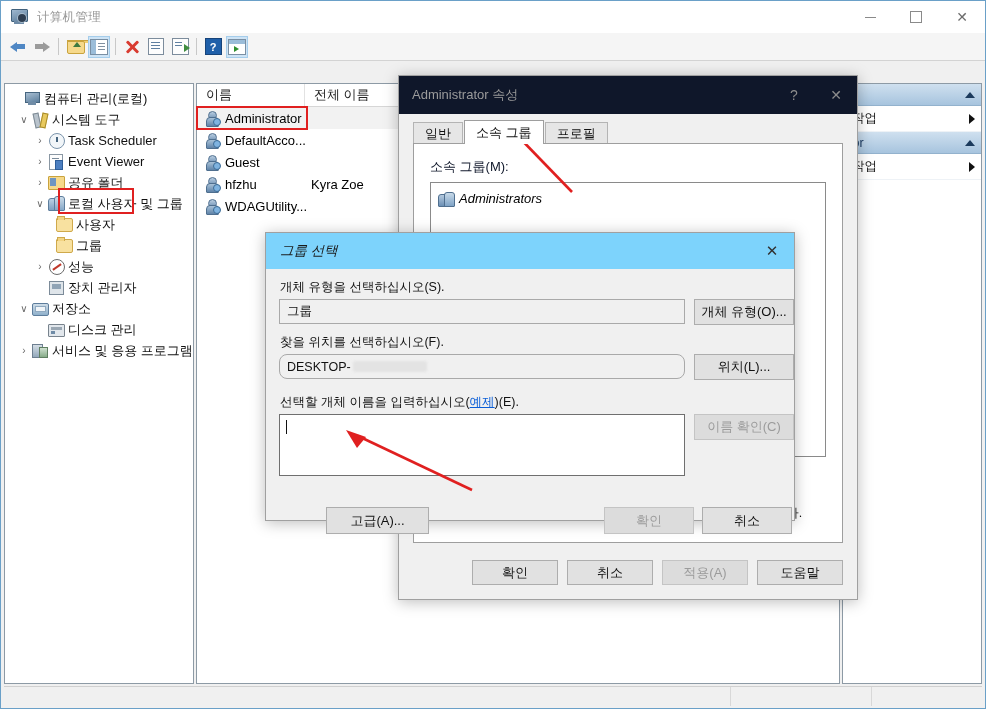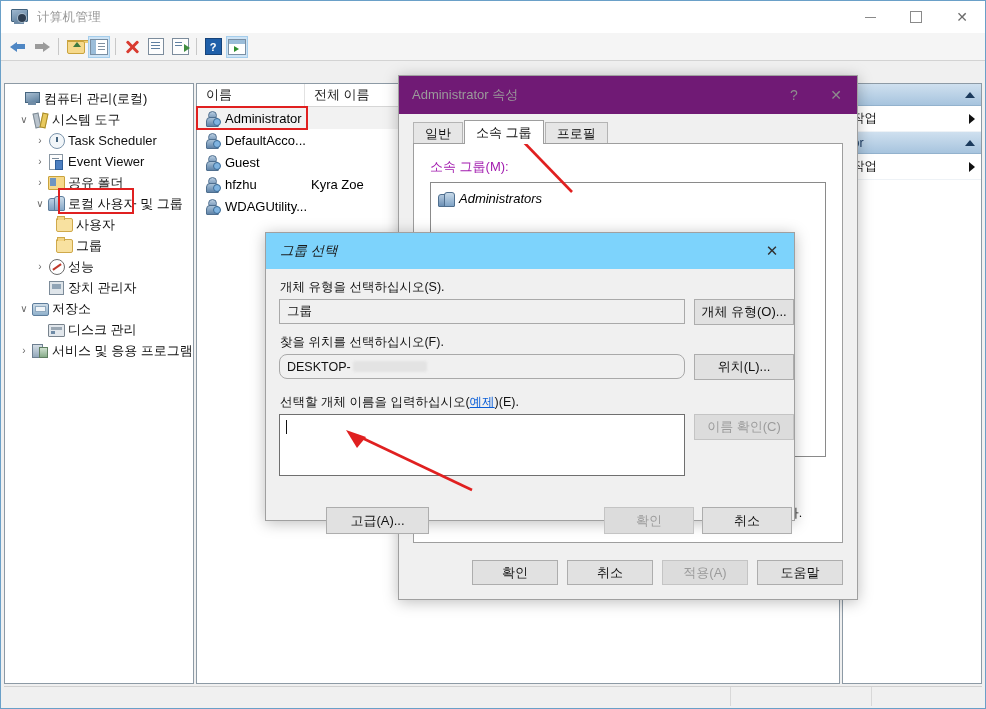--- a/index.html
+++ b/index.html
@@ -198,21 +198,21 @@
   .sb-a{width:140px;border-right:1px solid #d8d8d8;}
   .sb-b{width:110px;}
 
   
   .dlg{
     position:absolute;background:#f0f0f0;border:1px solid #a0a0a0;
     box-shadow:0 2px 14px rgba(0,0,0,.26);box-sizing:border-box;
   }
   .props-dlg{left:398px;top:75px;width:460px;height:525px;}
   .dlg-title{
-    height:38px;background:#701a75;display:flex;align-items:center;position:relative;
+    height:38px;background:#0f172a;display:flex;align-items:center;position:relative;
   }
   .dlg-title .t{margin-left:13px;font-size:13px;color:#9b9b9b;}
   .dlg-title .btns{position:absolute;right:0;top:0;height:38px;display:flex;}
   .dlg-title .b{
     width:42px;height:38px;display:flex;align-items:center;justify-content:center;
     color:#8d8d8d;font-size:14px;cursor:default;
   }
 
   .tabstrip{
     position:absolute;left:14px;top:44px;right:14px;height:24px;
@@ -221,21 +221,21 @@
   .tab{
     height:22px;padding:0 11px;display:flex;align-items:center;font-size:13px;
     background:#e6e6e6;border:1px solid #b4b4b4;border-bottom:none;margin-right:1px;
     color:#111;cursor:default;box-sizing:border-box;
   }
   .tab.active{background:#fff;height:24px;border-color:#9e9e9e;position:relative;z-index:3;}
   .tab-body{
     position:absolute;left:14px;top:67px;right:14px;bottom:56px;
     background:#fff;border:1px solid #9e9e9e;box-sizing:border-box;padding:14px 16px;
   }
-  .fld-label{font-size:13px;color:#a21caf;margin-bottom:6px;}
+  .fld-label{font-size:13px;color:#0f172a;margin-bottom:6px;}
   .listbox{
     border:1px solid #8a8a8a;background:#fff;height:275px;box-sizing:border-box;
     padding:6px 7px;
   }
   .lb-item{display:flex;align-items:center;height:19px;font-size:13px;font-style:italic;}
   .ico-group{width:16px;height:14px;position:relative;flex:none;margin-right:5px;}
   .ico-group .a{position:absolute;left:0;top:2px;width:8px;height:11px;border-radius:3px 3px 1px 1px;background:linear-gradient(#b5cadf,#6b8fb4);border:1px solid #4f6f8f;}
   .ico-group .b2{position:absolute;left:6px;top:0px;width:9px;height:13px;border-radius:3px 3px 1px 1px;background:linear-gradient(#c8dae9,#7fa3c6);border:1px solid #4f6f8f;}
 
   .midbtns{display:flex;margin-top:12px;}

